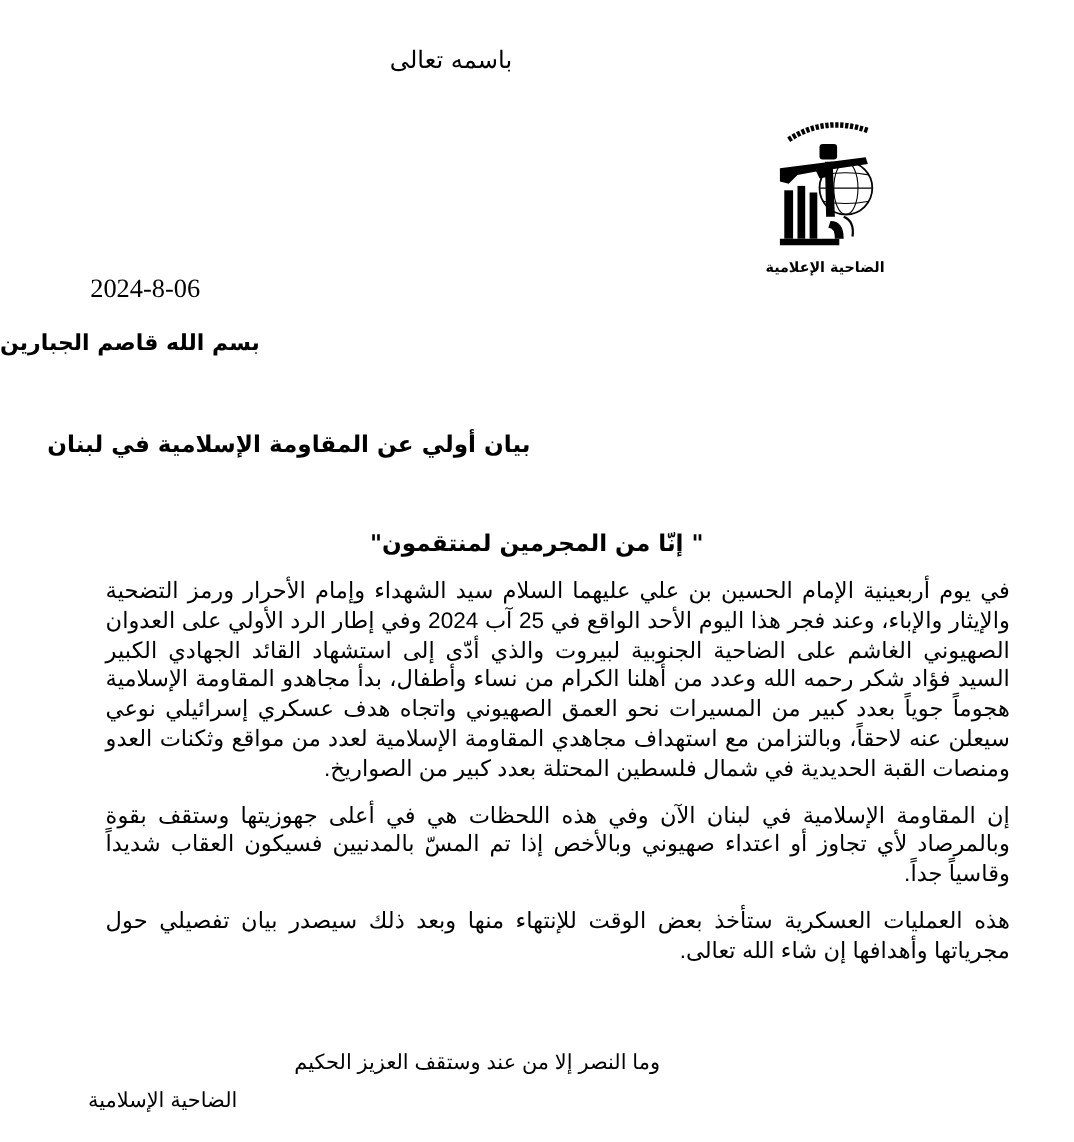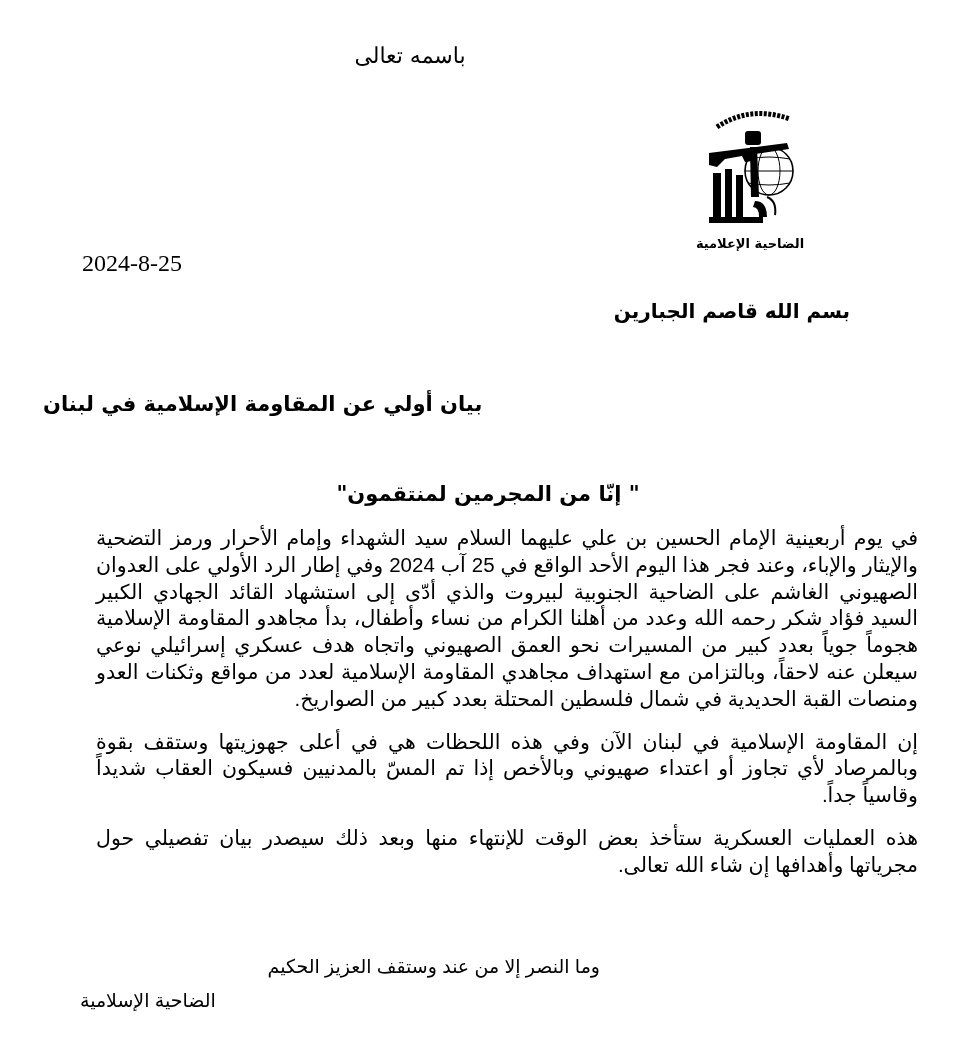--- a/index.html
+++ b/index.html
@@ -59,21 +59,21 @@
     font-family: "Liberation Serif", "DejaVu Serif", serif;
     font-size: 24px;
     line-height: 32px;
     direction: ltr;
   }
   .invocation {
     position: absolute;
     top: 295px;
     left: 0;
     width: 850px;
-    text-align: right;
+    text-align: left;
     direction: rtl;
     font-weight: bold;
     font-size: 20px;
     line-height: 32px;
   }
   .statement-title {
     position: absolute;
     top: 387px;
     left: 0;
     width: 976px;
@@ -160,21 +160,21 @@
       <rect x="18" y="68" width="8" height="44" fill="#000"></rect>
       <rect x="30" y="64" width="7" height="48" fill="#000"></rect>
       <rect x="41" y="70" width="7" height="42" fill="#000"></rect>
       <path d="M14 112 L68 112 L68 118 L14 118 Z" fill="#000"></path>
       <path d="M60 96 Q72 96 72 112 L64 112 Q64 102 58 102 Z" fill="#000"></path>
       <path d="M72 92 Q82 96 80 110" fill="none" stroke="#000" stroke-width="2"></path>
     </svg>
     <div class="logo-caption">الضاحية الإعلامية</div>
   </div>
 
-  <div class="date">2024-8-25</div>
+  <div class="date">2024-8-06</div>
 
   <div class="invocation">بسم الله قاصم الجبارين</div>
 
   <div class="statement-title">بيان أولي عن المقاومة الإسلامية في لبنان</div>
 
   <div class="quote-title">" إنّا من المجرمين لمنتقمون"</div>
 
   <div class="body-text">
     <p>في يوم أربعينية الإمام الحسين بن علي عليهما السلام سيد الشهداء وإمام الأحرار ورمز التضحية والإيثار والإباء، وعند فجر هذا اليوم الأحد الواقع في 25 آب 2024 وفي إطار الرد الأولي على العدوان الصهيوني الغاشم على الضاحية الجنوبية لبيروت والذي أدّى إلى استشهاد القائد الجهادي الكبير السيد فؤاد شكر رحمه الله وعدد من أهلنا الكرام من نساء وأطفال، بدأ مجاهدو المقاومة الإسلامية هجوماً جوياً بعدد كبير من المسيرات نحو العمق الصهيوني واتجاه هدف عسكري إسرائيلي نوعي سيعلن عنه لاحقاً، وبالتزامن مع استهداف مجاهدي المقاومة الإسلامية لعدد من مواقع وثكنات العدو ومنصات القبة الحديدية في شمال فلسطين المحتلة بعدد كبير من الصواريخ.</p>
     <p>إن المقاومة الإسلامية في لبنان الآن وفي هذه اللحظات هي في أعلى جهوزيتها وستقف بقوة وبالمرصاد لأي تجاوز أو اعتداء صهيوني وبالأخص إذا تم المسّ بالمدنيين فسيكون العقاب شديداً وقاسياً جداً.</p>

